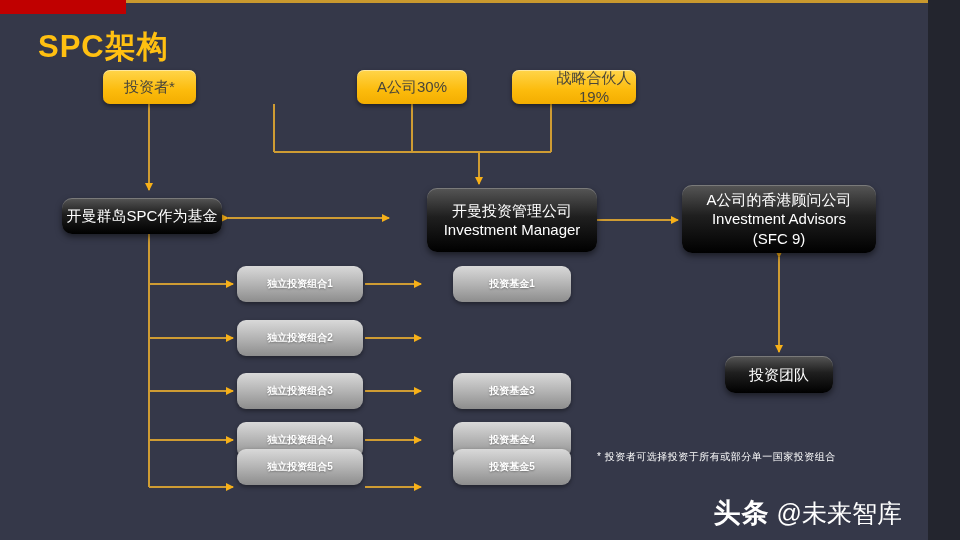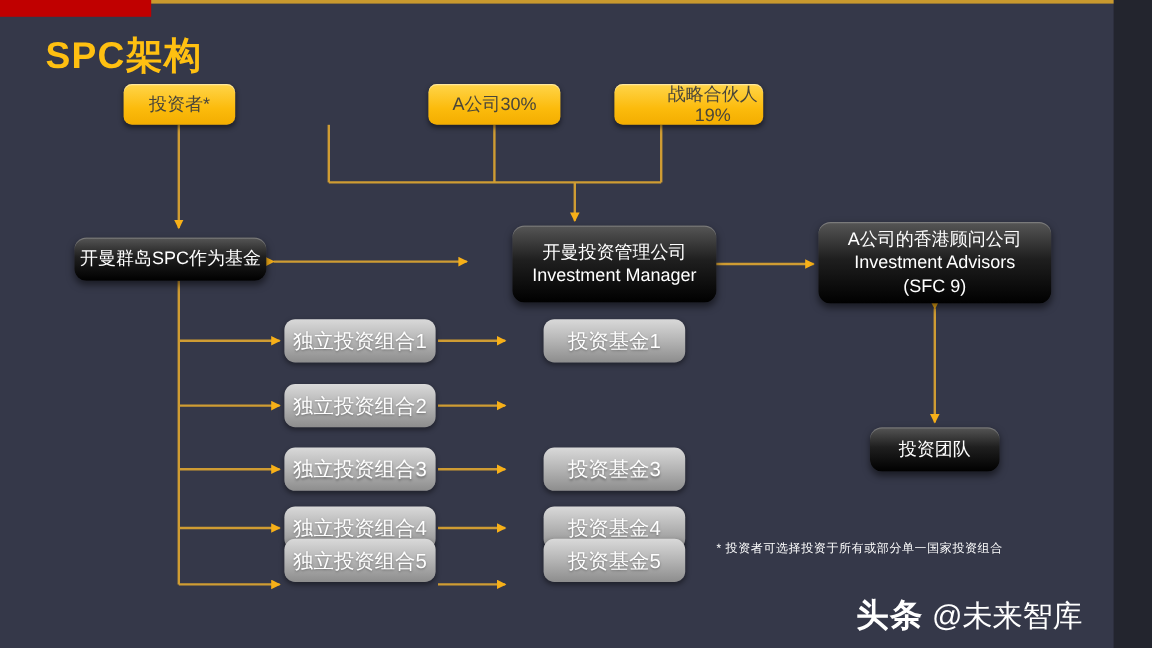--- a/index.html
+++ b/index.html
@@ -25,24 +25,25 @@
     height:34px;top:70px;
   }
   .black{
     background:linear-gradient(180deg,#565656 0%,#1f1f1f 45%,#000 100%);
     border-radius:10px;color:#fff;
     box-shadow:0 3px 6px rgba(0,0,0,.5), inset 0 1px 0 rgba(255,255,255,.22);
     line-height:1.3;
   }
   .gray{
     background:linear-gradient(180deg,#d9d9d9 0%,#b4b4b4 50%,#8d8d8d 100%);
-    border-radius:9px;color:#fff;font-size:17px;
+    border-radius:9px;color:#fff;font-size:10px;
     text-shadow:0 1px 2px rgba(0,0,0,.35);
     box-shadow:0 2px 4px rgba(0,0,0,.4);
     height:36px;
+    font-weight:bold;
   }
   .sh0{left:103px;width:93px;}
   .sh1{left:218px;width:112px;}
   .sh2{left:357px;width:110px;}
   .sh3{left:512px;width:124px;padding-left:40px;}
   .fundbox{left:62px;top:198px;width:160px;height:36px;font-size:15px;}
   .mgrbox{left:395px;top:188px;width:170px;height:64px;font-size:15px;flex-direction:column;margin-left:32px;}
   .advbox{left:682px;top:185px;width:194px;height:68px;font-size:15px;flex-direction:column;}
   .teambox{left:725px;top:356px;width:108px;height:37px;font-size:15px;}
   .pf{left:237px;width:126px;}

